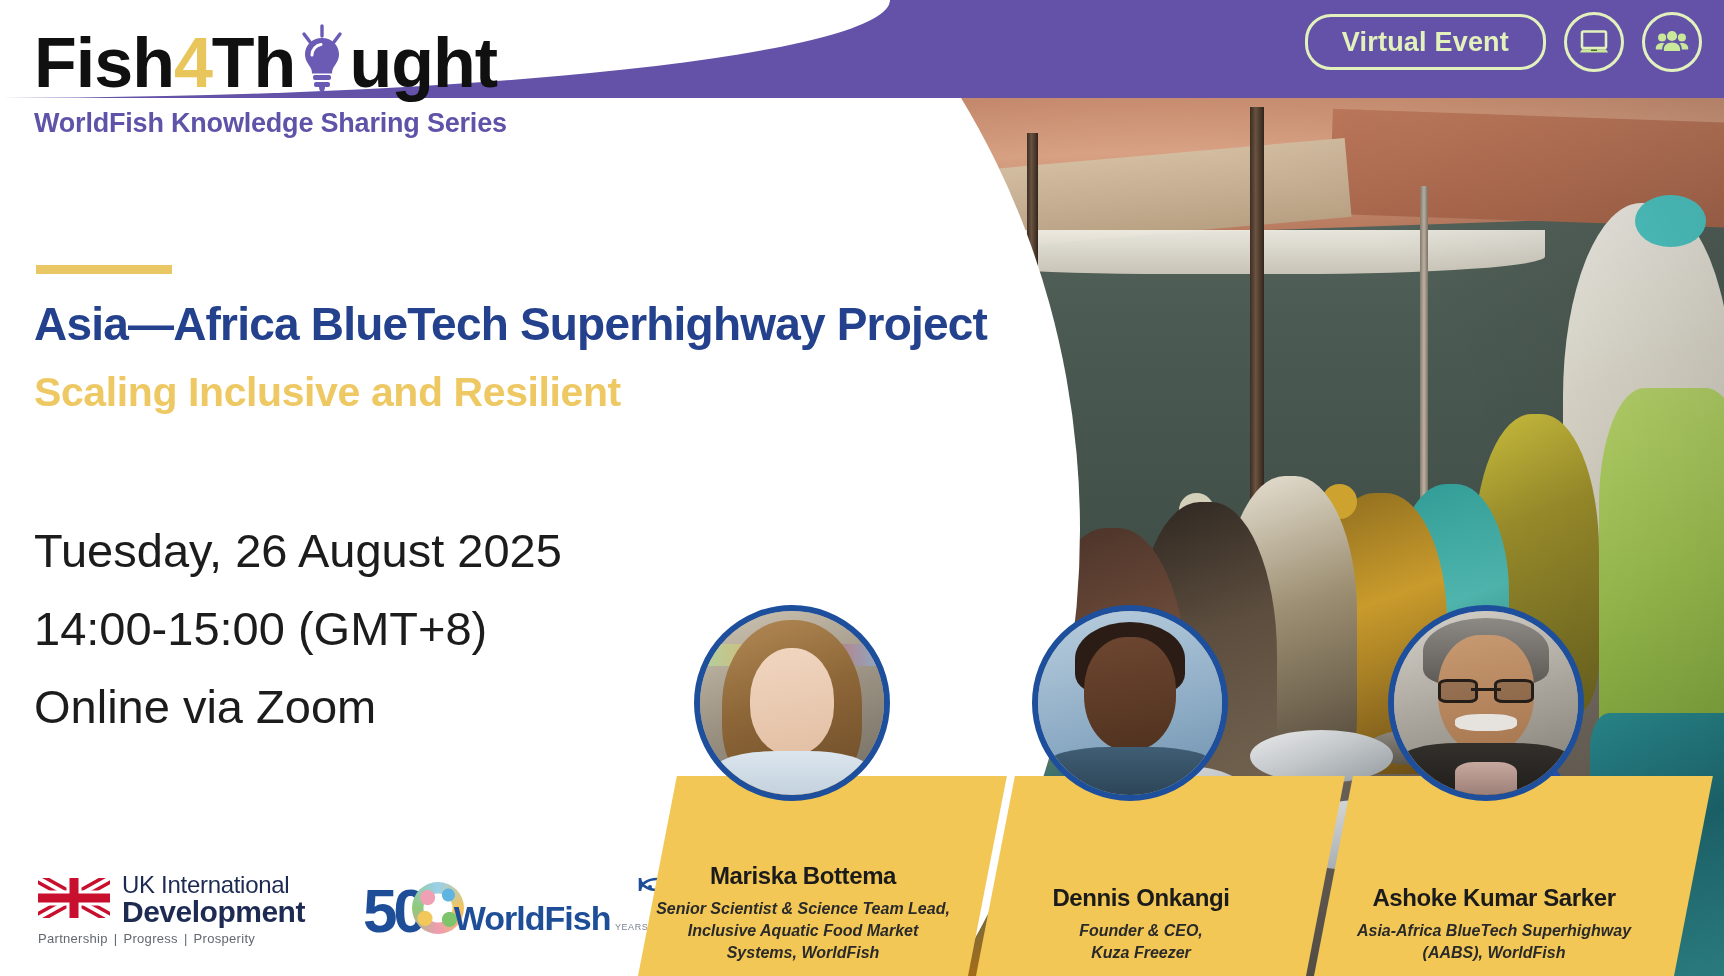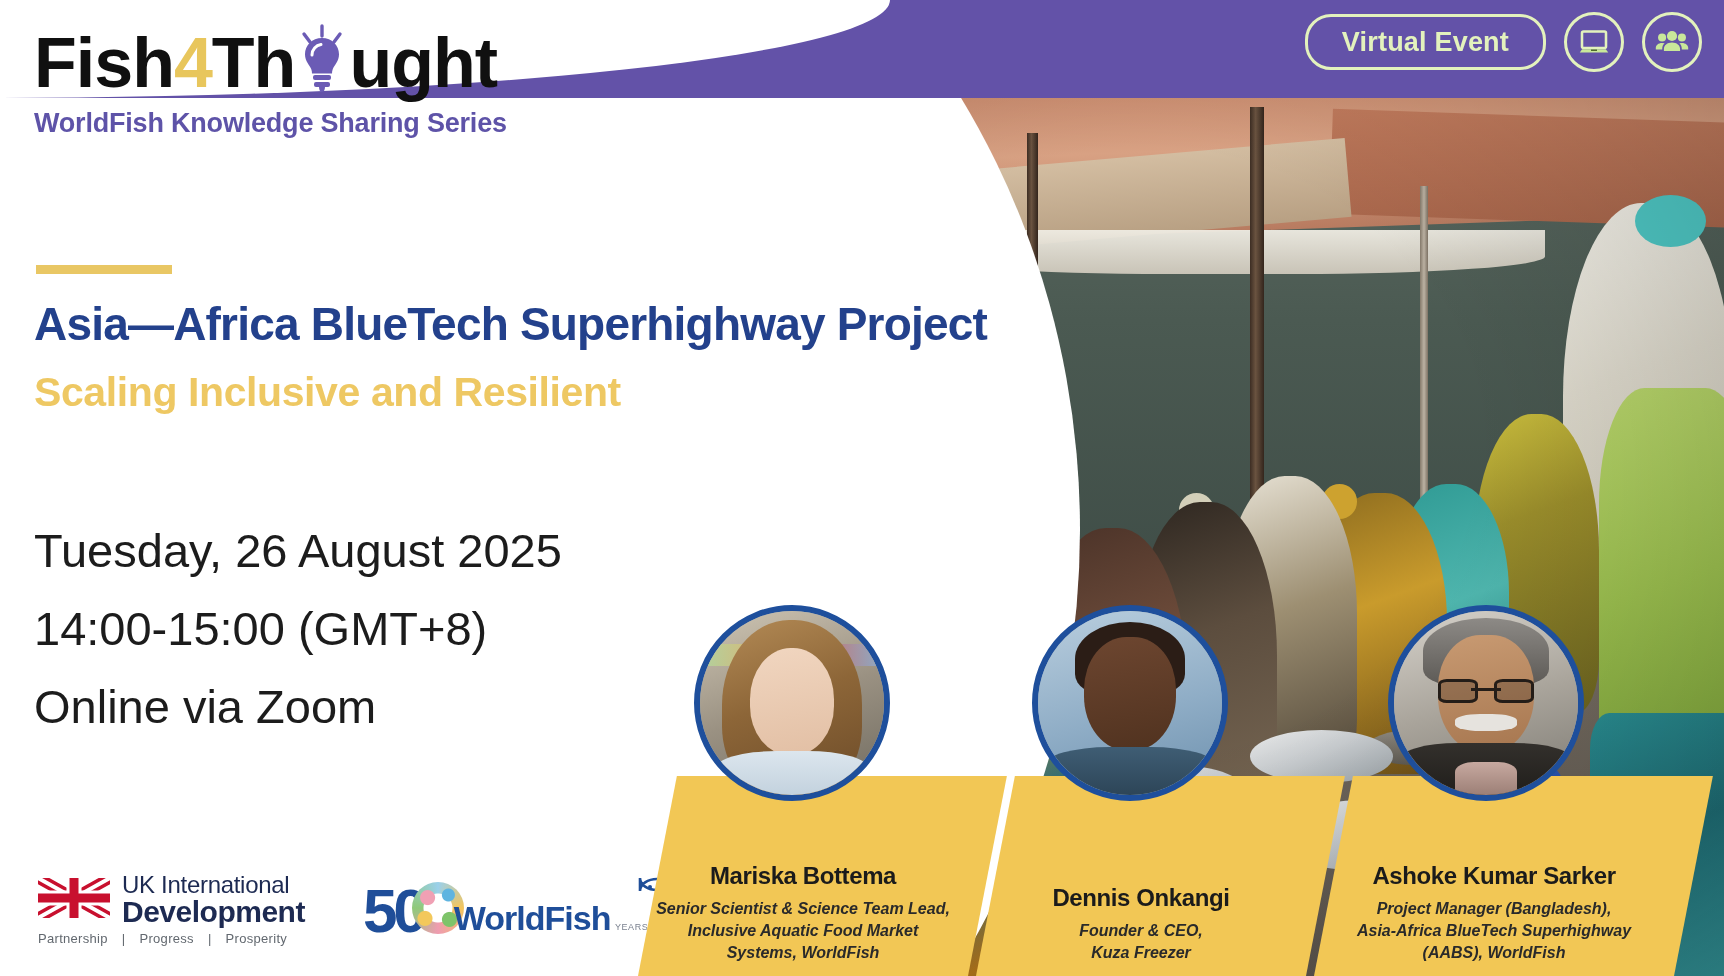--- a/index.html
+++ b/index.html
@@ -224,21 +224,21 @@
   .footer-logos {
     position: absolute; left: 38px; bottom: 30px;
     display: flex; align-items: center; gap: 58px; z-index: 7;
   }
   .ukid { display: flex; flex-direction: column; gap: 4px; }
   .ukid-top { display: flex; align-items: center; gap: 12px; }
   .ukid-text { line-height: 1.0; }
   .ukid-l1 { font-size: 24px; color: #1d2a52; letter-spacing: -.3px; }
   .ukid-l2 { font-size: 30px; font-weight: bold; color: #1d2a52; letter-spacing: -.5px; }
   .ukid-tag {
-    display: flex; gap: 14px; font-size: 13px; color: #62686f; letter-spacing: .3px;
+    display: flex; gap: 6px; font-size: 13px; color: #62686f; letter-spacing: .3px;
   }
   .wf-group { display: flex; align-items: center; gap: 26px; }
   .wf-lockup { display: flex; align-items: flex-end; gap: 2px; position: relative; }
   .wf-50 { font-size: 62px; font-weight: bold; color: #1f4e99; line-height: .85; letter-spacing: -4px; }
   .wf-globe {
     width: 52px; height: 52px; border-radius: 50%;
     background:
       radial-gradient(circle at 30% 30%, #f0a0b4 0 7px, transparent 8px),
       radial-gradient(circle at 70% 25%, #5fb4e0 0 6px, transparent 7px),
       radial-gradient(circle at 25% 70%, #f3c85b 0 7px, transparent 8px),
@@ -533,21 +533,20 @@
             </div>
           <div class="f3-bridge"></div>
             <div class="f3-mous"></div>
           <div class="f3-jacket"></div>
             <div class="f3-collar"></div>
         </div>
       </div>
       <div class="spk-body" style="width:360px;">
         <div class="spk-name">Ashoke Kumar Sarker</div>
         <div class="spk-role">
-          <div>Project Manager (Bangladesh),</div>
           <div>Asia-Africa BlueTech Superhighway</div>
           <div>(AABS), WorldFish</div>
         </div>
       </div>
     </div>
   </div>
 
 </div>
 
 </body></html>

